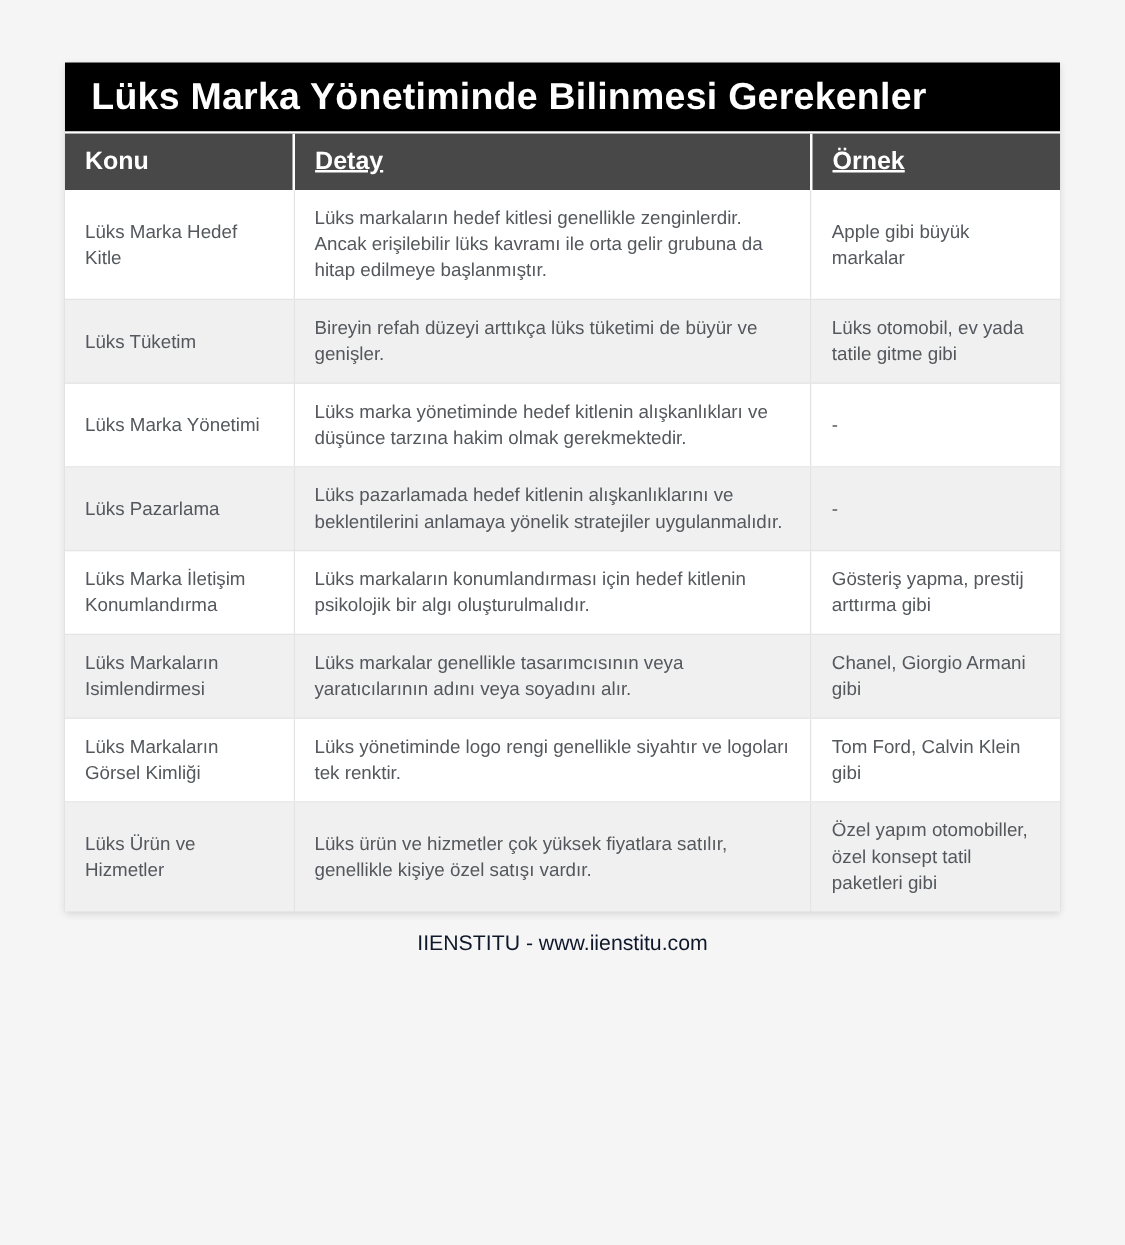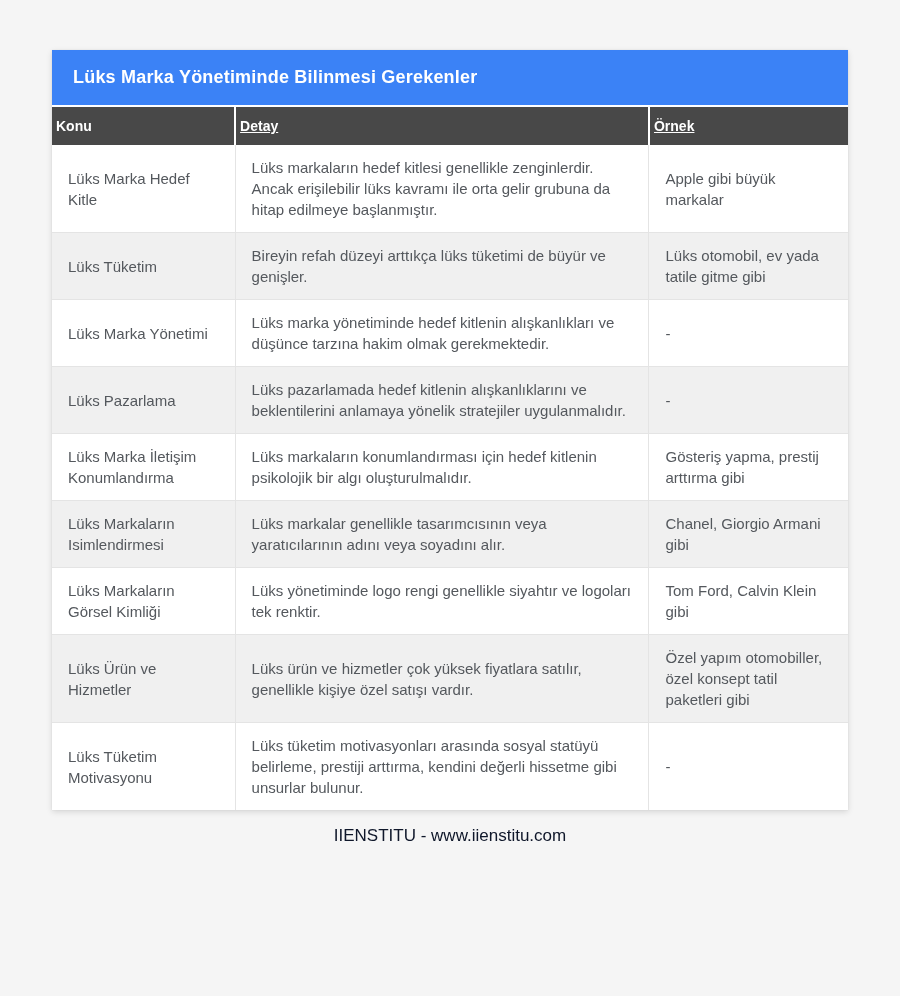--- a/index.html
+++ b/index.html
@@ -14,41 +14,41 @@
     min-height: 996px;
     padding-top: 50px;
   }
   .card {
     width: 796px;
     margin: 0 auto;
     background: #ffffff;
     box-shadow: 0 2px 6px rgba(0,0,0,0.13), 0 0 1px rgba(0,0,0,0.10);
   }
   .title-bar {
-    background: #3b82f6;
+    background: #000000;
     color: #ffffff;
-    font-size: 18px;
+    font-size: 30px;
     font-weight: bold;
     line-height: 25px;
     padding: 15px 21px;
     border-bottom: 2px solid #ffffff;
     letter-spacing: 0.2px;
   }
   table {
     width: 100%;
     border-collapse: collapse;
     table-layout: fixed;
   }
   thead th {
     background: #484848;
     color: #ffffff;
-    font-size: 14px;
+    font-size: 20px;
     font-weight: bold;
     text-align: left;
-    padding: 11px 4px;
+    padding: 11px 16px;
     vertical-align: middle;
   }
   thead th + th { border-left: 2px solid #ffffff; text-decoration: underline; }
   col.col-konu  { width: 23%; }
   col.col-detay { width: 52%; }
   col.col-ornek { width: 25%; }
   tbody td {
     font-size: 15px;
     color: #54585d;
     line-height: 21px;
@@ -121,22 +121,17 @@
       <tr>
         <td>Lüks Markaların Görsel Kimliği</td>
         <td>Lüks yönetiminde logo rengi genellikle siyahtır ve logoları tek renktir.</td>
         <td>Tom Ford, Calvin Klein gibi</td>
       </tr>
       <tr>
         <td>Lüks Ürün ve Hizmetler</td>
         <td>Lüks ürün ve hizmetler çok yüksek fiyatlara satılır, genellikle kişiye özel satışı vardır.</td>
         <td>Özel yapım otomobiller, özel konsept tatil paketleri gibi</td>
       </tr>
-      <tr>
-        <td>Lüks Tüketim Motivasyonu</td>
-        <td>Lüks tüketim motivasyonları arasında sosyal statüyü belirleme, prestiji arttırma, kendini değerli hissetme gibi unsurlar bulunur.</td>
-        <td>-</td>
-      </tr>
     </tbody>
   </table>
 </div>
 
 <div class="footer">IIENSTITU - www.iienstitu.com</div>
 
 </body></html>

